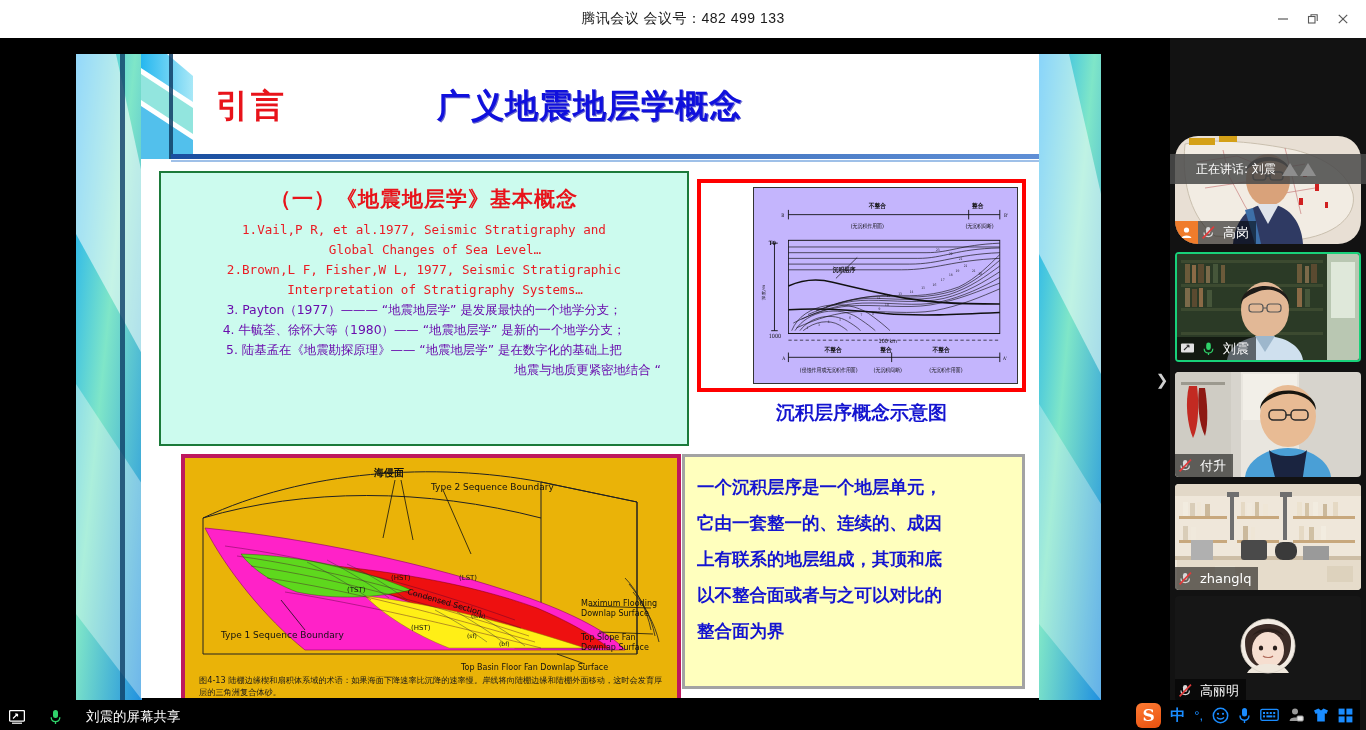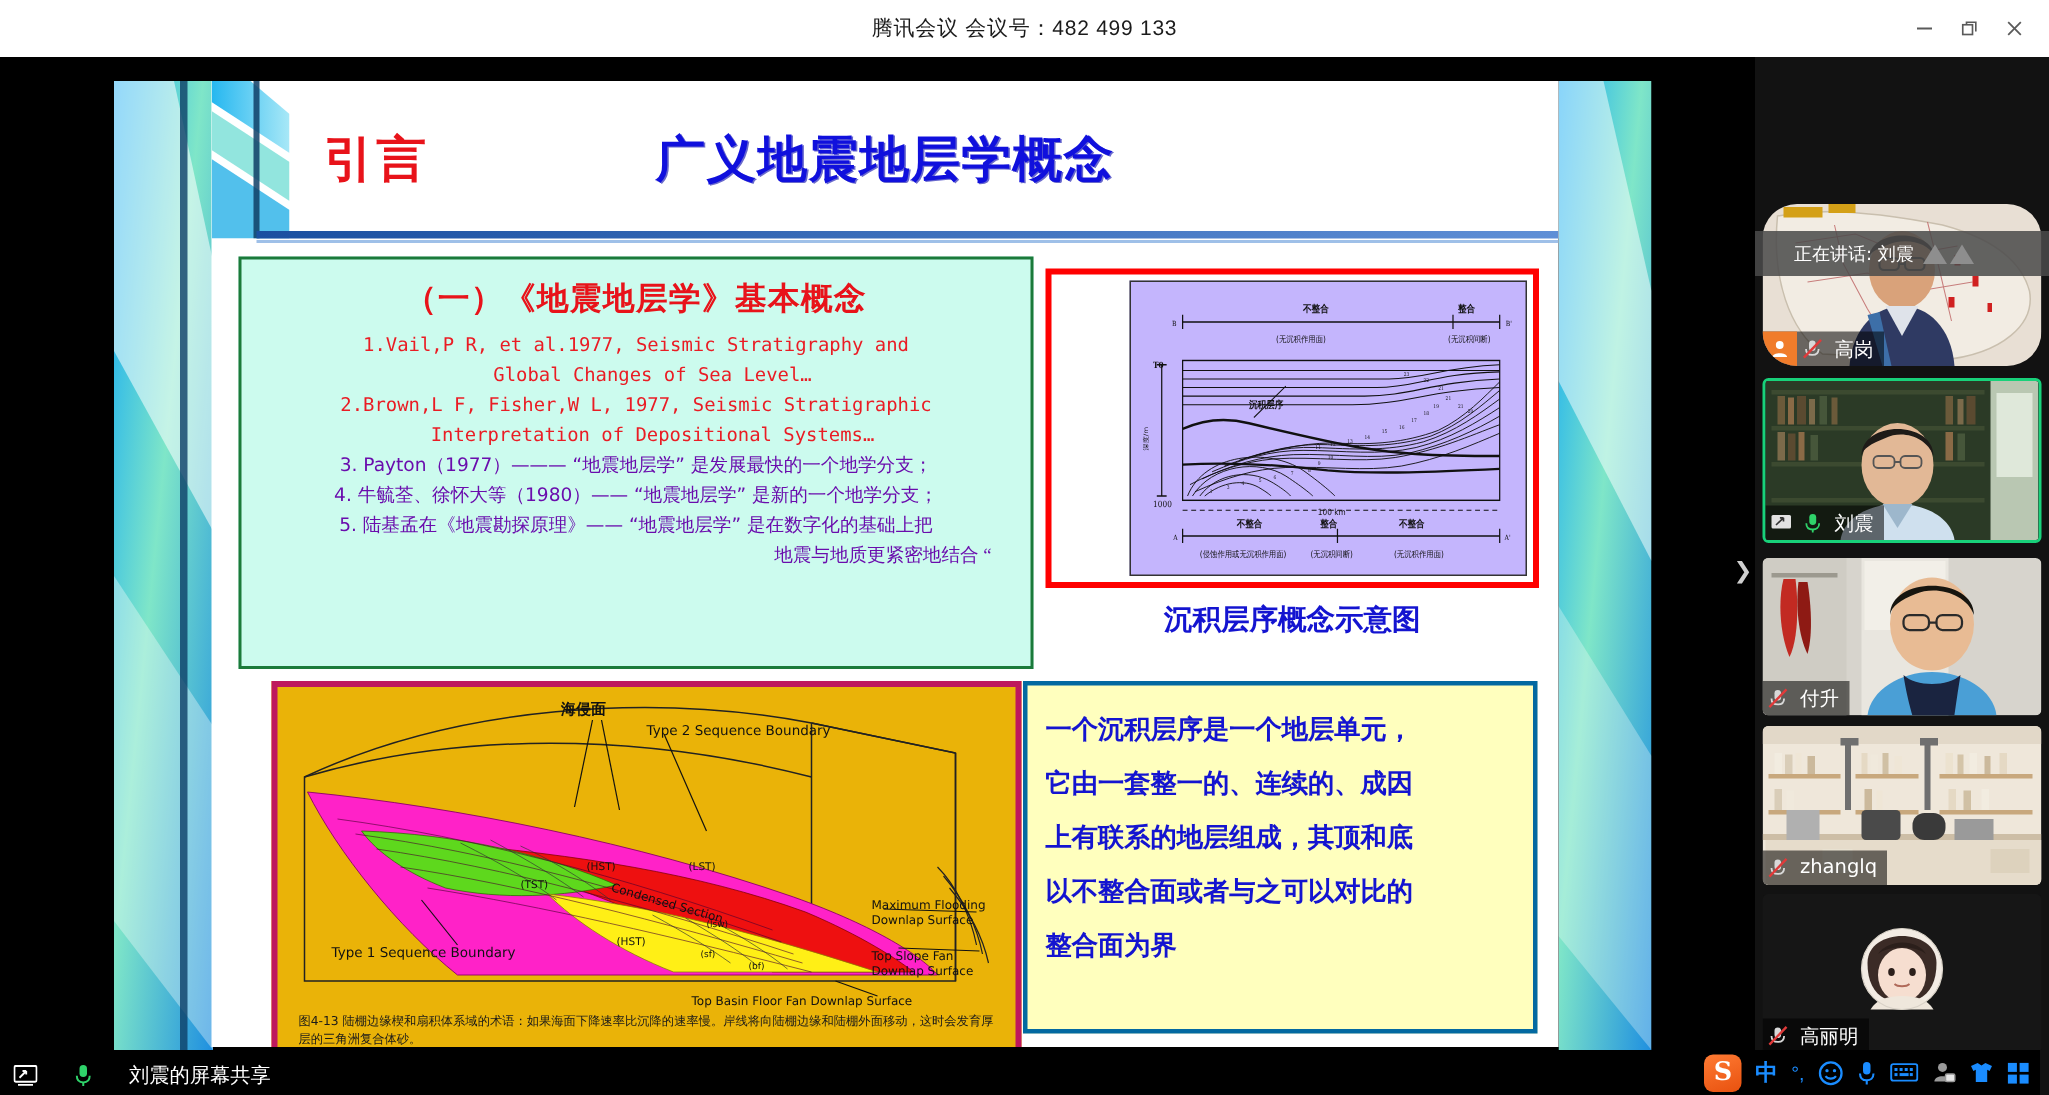--- a/index.html
+++ b/index.html
@@ -35,38 +35,38 @@
 
   
   #conceptbox { position:absolute; left:18px; top:117px; width:530px; height:275px;
     background:#ccfbee; border:2px solid #1b7a3a; padding:6px 8px; }
   #concept-h { text-align:center; font-size:21px; font-weight:bold; color:#e8131a;
     font-family:"DejaVu Sans",sans-serif; margin:6px 0 7px 0; letter-spacing:1px; }
   .cline { font-size:12.6px; line-height:20px; color:#ea1c24; font-family:"DejaVu Sans Mono",monospace;
     white-space:nowrap;text-align:center; }
   .cline.cn { font-family:"DejaVu Sans",sans-serif; color:#6a0dad; font-size:12.4px; }
   .cline.cont { padding-left:22px; }
-  .cline.right { text-align:right; padding-right:18px;font-family:Liberation Serif, serif; }
+  .cline.right { text-align:right; padding-right:18px; }
 
   
   #seisfig { position:absolute; left:556px; top:125px; width:329px; height:213px;
     border:4px solid #ff0000; background:#fff; }
   #seisfig-inner { position:absolute; inset:4px; border:1px solid #333; background:#c4b5fd;margin-left:48px; }
   #seiscap { position:absolute; left:556px; top:346px; width:329px; text-align:center;
     font-size:19px; font-weight:bold; color:#1414d0; font-family:"DejaVu Sans",sans-serif; }
 
   
   #blockfig { position:absolute; left:40px; top:400px; width:500px; height:252px;
     border:4px solid #be185d; background:#eab308; overflow:hidden; }
   #blockcap { position:absolute; left:14px; bottom:4px; width:470px; font-size:8.2px;
     line-height:11.5px; color:#1a1a1a; font-family:"DejaVu Sans",sans-serif; }
 
   
   #defbox { position:absolute; left:541px; top:400px; width:343px; height:235px;
-    background:#ffffbe; border:3px solid #0369a1; padding:12px 10px 8px 12px; }
+    background:#ffffbe; border:3px solid #a3a3a3; padding:12px 10px 8px 12px; }
   #defbox .dl { font-size:17.5px; line-height:36px; color:#1414d0; font-weight:bold;
     font-family:"DejaVu Sans",sans-serif; white-space:nowrap; }
 
   
   #collapse { position:absolute; right:2px; top:310px; width:16px; height:64px;
     display:flex; align-items:center; justify-content:center; color:#cfcfcf; font-size:15px; }
 
   
   #sharebar { position:absolute; left:0; bottom:0; width:1170px; height:26px; background:#000;
     display:flex; align-items:center; gap:22px; padding-left:6px; }
@@ -179,21 +179,21 @@
         <div id="slidetitle-main">广义地震地层学概念</div>
         <div id="hdr-underline"></div>
         <div id="hdr-underline2"></div>
       </div>
 
       <div id="conceptbox">
         <div id="concept-h">（一）《地震地层学》基本概念</div>
         <div class="cline">1.Vail,P R, et al.1977, Seismic Stratigraphy  and</div>
         <div class="cline cont">Global Changes of Sea Level…</div>
         <div class="cline">2.Brown,L F, Fisher,W L, 1977, Seismic Stratigraphic</div>
-        <div class="cline cont">Interpretation of Depositional Systems…</div>
+        <div class="cline cont">Interpretation of Stratigraphy Systems…</div>
         <div class="cline cn">3. Payton（1977）——— “地震地层学” 是发展最快的一个地学分支；</div>
         <div class="cline cn">4. 牛毓荃、徐怀大等（1980）—— “地震地层学” 是新的一个地学分支；</div>
         <div class="cline cn">5. 陆基孟在《地震勘探原理》—— “地震地层学” 是在数字化的基础上把</div>
         <div class="cline cn right">地震与地质更紧密地结合 “</div>
       </div>
 
       <div id="seisfig">
         <div id="seisfig-inner">
           <svg width="100%" height="100%" viewBox="0 0 321 205" preserveAspectRatio="none">
 

